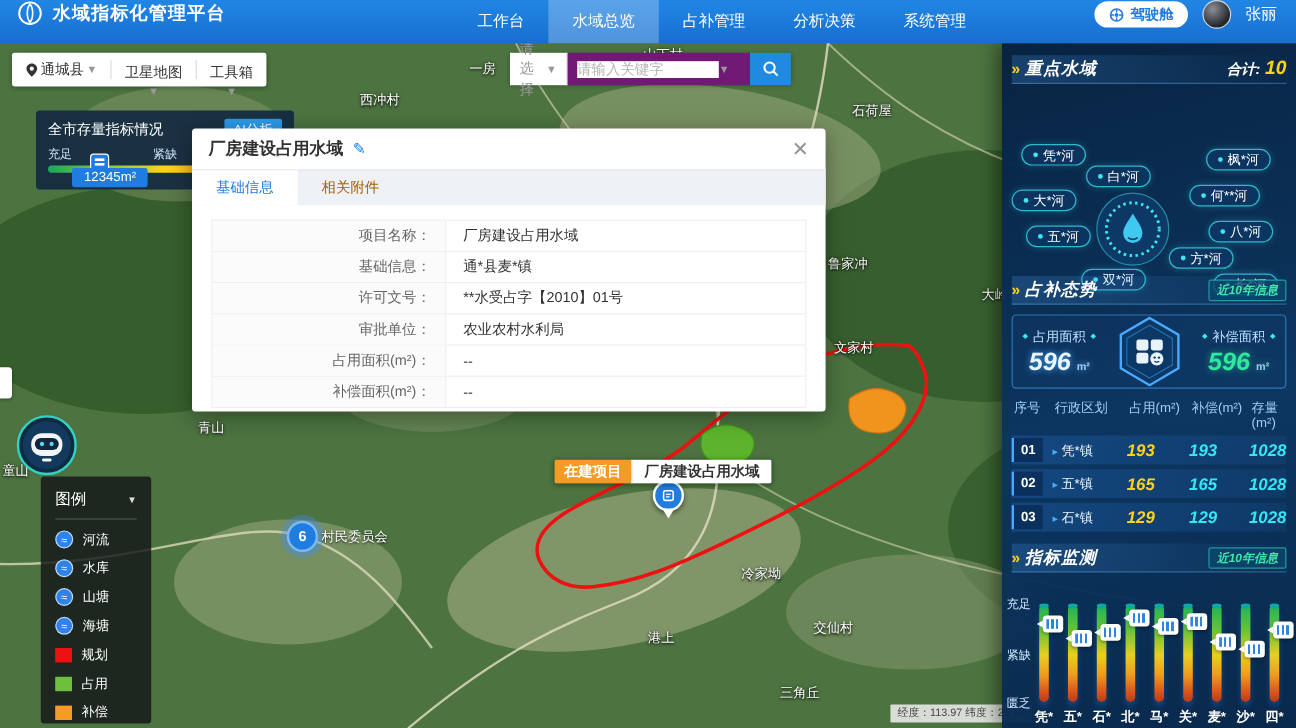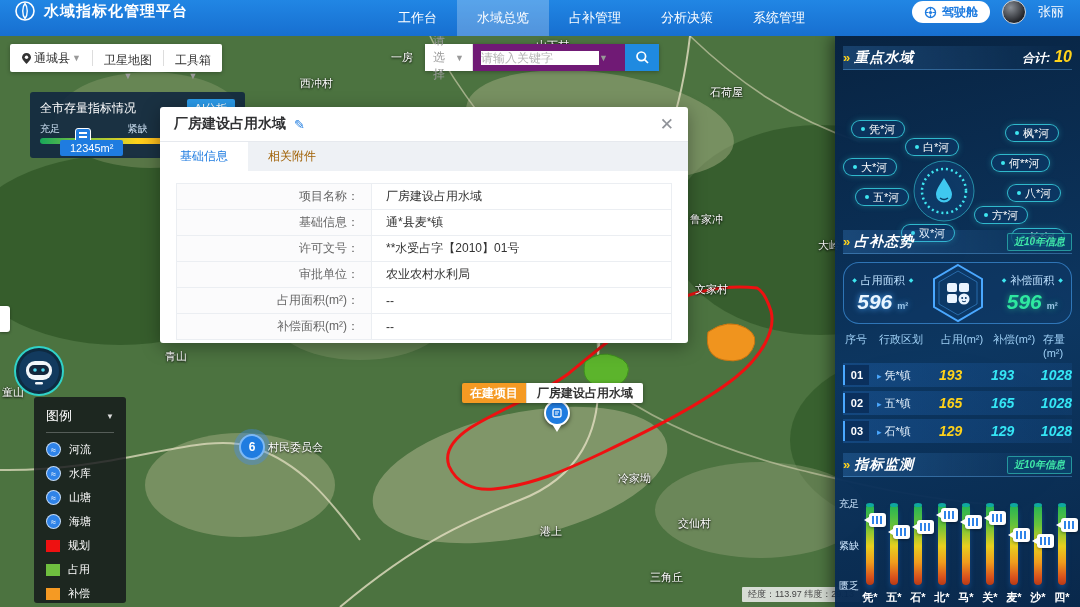--- a/index.html
+++ b/index.html
@@ -97,21 +97,21 @@
   .sec-hd .right-slot { margin-left:auto; display:flex; align-items:baseline; gap:4px; }
   .total-label { font-size:12px; font-style:italic; font-weight:bold; }
   .total-value { color:#ffd21a; font-size:16px; font-weight:bold; font-style:italic; }
   .badge-10y { font-size:10px; font-weight:bold; font-style:italic; color:#3fe8a8; background:rgba(10,70,110,.8); border:1px solid rgba(60,220,200,.55); border-radius:2px; padding:1px 6px; cursor:pointer; }
 
   #waters-zone { position:relative; height:156px; margin-top:4px; }
   .river-pill { position:absolute; height:18px; display:flex; align-items:center; gap:4px; padding:0 9px; border:1px solid rgba(62,230,240,.75); border-radius:9px; background:rgba(12,60,110,.55); font-size:11px; color:#fff; cursor:pointer; white-space:nowrap; box-shadow:0 0 6px rgba(62,230,240,.25); }
   .river-pill i { width:4px; height:4px; border-radius:50%; background:#3ee6f0; }
   #water-emblem { position:absolute; left:76px; top:84px; width:66px; height:66px; }
 
-  #cards-row { position:relative; height:62px; margin:8px 8px 0; border:1px solid rgba(70,160,240,.6); border-radius:16px; background:rgba(16,60,110,.35); display:flex; }
+  #cards-row { position:relative; height:62px; margin:8px 8px 0; border:1px solid rgba(70,160,240,.6); border-radius:4px; background:rgba(16,60,110,.35); display:flex; }
   .stat-card { flex:1; display:flex; flex-direction:column; align-items:center; justify-content:center; gap:2px; }
   .stat-label { font-size:11px; color:#bfe2ff; }
   .stat-label::before,.stat-label::after { content:"◆"; font-size:6px; color:#3ee6f0; margin:0 4px; vertical-align:2px; }
   .stat-num { font-size:21px; font-weight:bold; font-style:italic; }
   .stat-num.blue { color:#eaf6ff; text-shadow:0 0 6px #4aa8ff; }
   .stat-num.green { color:#2ee8a0; text-shadow:0 0 6px rgba(46,232,160,.6); }
   .stat-unit { font-size:9px; color:#9fc8ea; margin-left:5px; font-style:normal; }
   #hexagon { width:72px; display:flex; align-items:center; justify-content:center; }
 
   #balance-table { margin:8px 8px 0; }

